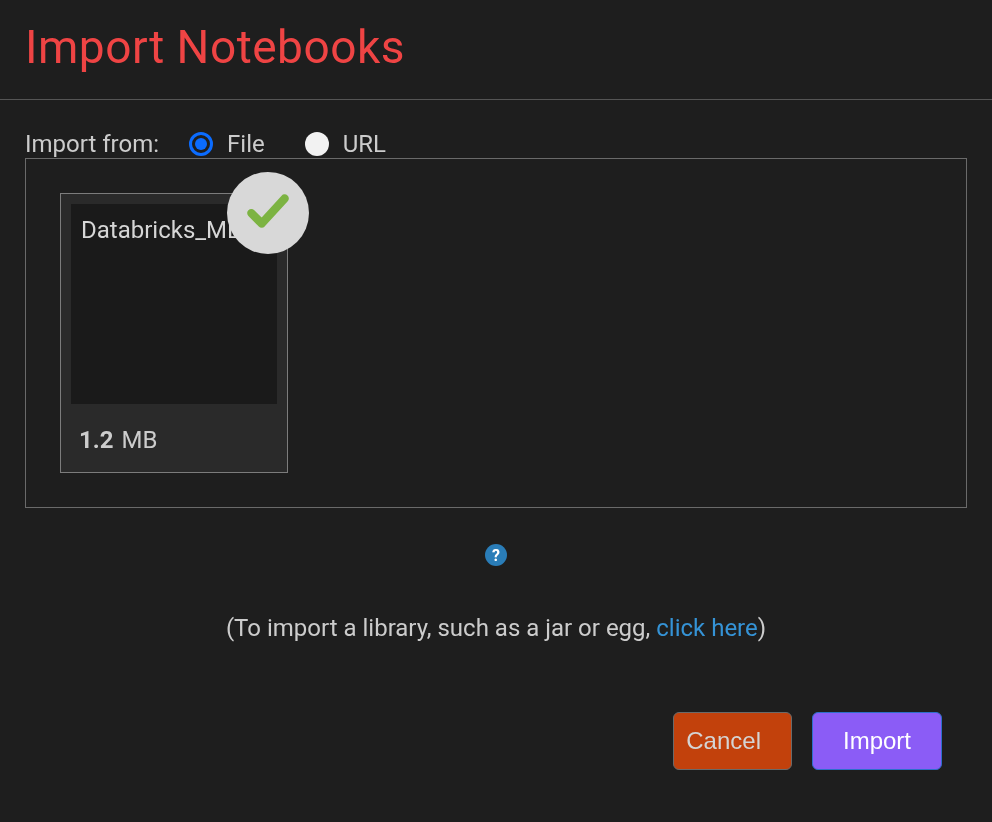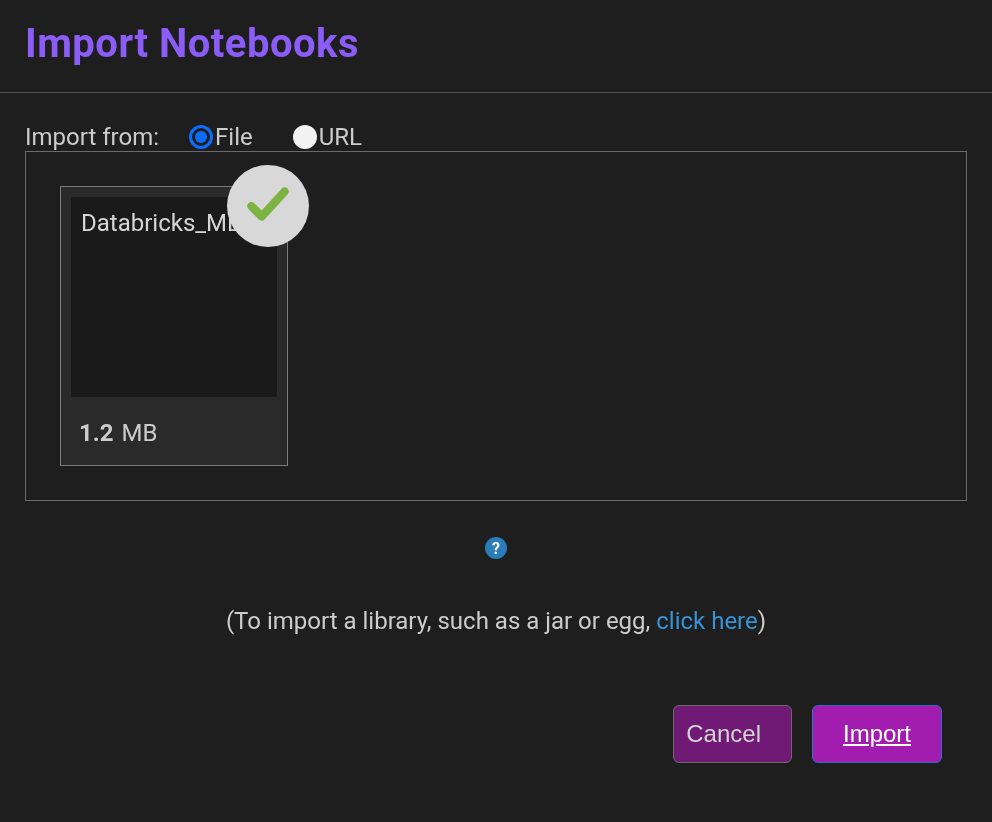--- a/index.html
+++ b/index.html
@@ -13,23 +13,23 @@
       color: #d4d4d4;
       width: 992px;
       height: 822px;
       overflow: hidden;
     }
     .dialog-header {
       padding: 20px 25px 25px 25px;
       border-bottom: 1px solid #555555;
     }
     .dialog-title {
-      font-size: 40px;
-      font-weight: 700;
-      color: #8b5cf6;
+      font-size: 46px;
+      font-weight: 400;
+      color: #ef4444;
       letter-spacing: 0.5px;
     }
     .dialog-body {
       padding: 30px 25px 25px 25px;
     }
     .import-from-row {
       display: flex;
       align-items: center;
       gap: 30px;
     }
@@ -38,21 +38,21 @@
       color: #cccccc;
     }
     .radio-group {
       display: flex;
       align-items: center;
       gap: 40px;
     }
     .radio-option {
       display: flex;
       align-items: center;
-      gap: 2px;
+      gap: 14px;
       cursor: pointer;
     }
     .radio-circle {
       width: 24px;
       height: 24px;
       border-radius: 50%;
       flex-shrink: 0;
       display: flex;
       align-items: center;
       justify-content: center;
@@ -170,30 +170,29 @@
       margin-top: 40px;
     }
     .btn {
       padding: 14px 30px;
       font-size: 24px;
       border-radius: 6px;
       cursor: pointer;
       border: 1px solid transparent;
     }
     .btn-cancel {
-      background: #701a75;
+      background: #c2410c;
       border-color: #6a6a6a;
       color: #d4d4d4;
       padding-left: 12px;
     }
     .btn-import {
-      background: #a21caf;
+      background: #8b5cf6;
       border-color: #2d6fcb;
       color: #ffffff;
-      text-decoration: underline;
     }
   </style>
 </head>
 <body>
 
 <div class="dialog-header">
   <h1 class="dialog-title">Import Notebooks</h1>
 </div>
 
 <div class="dialog-body">

